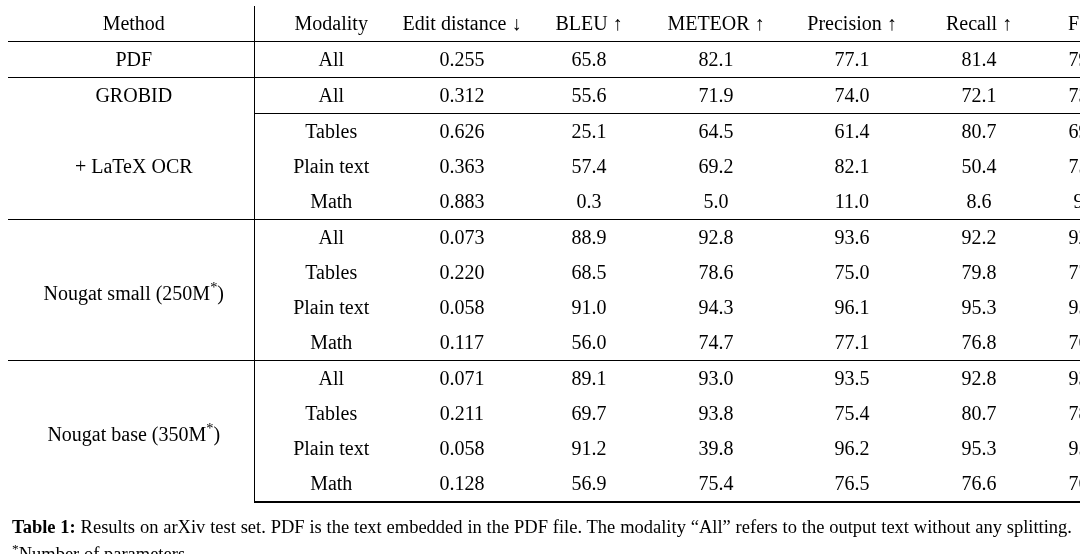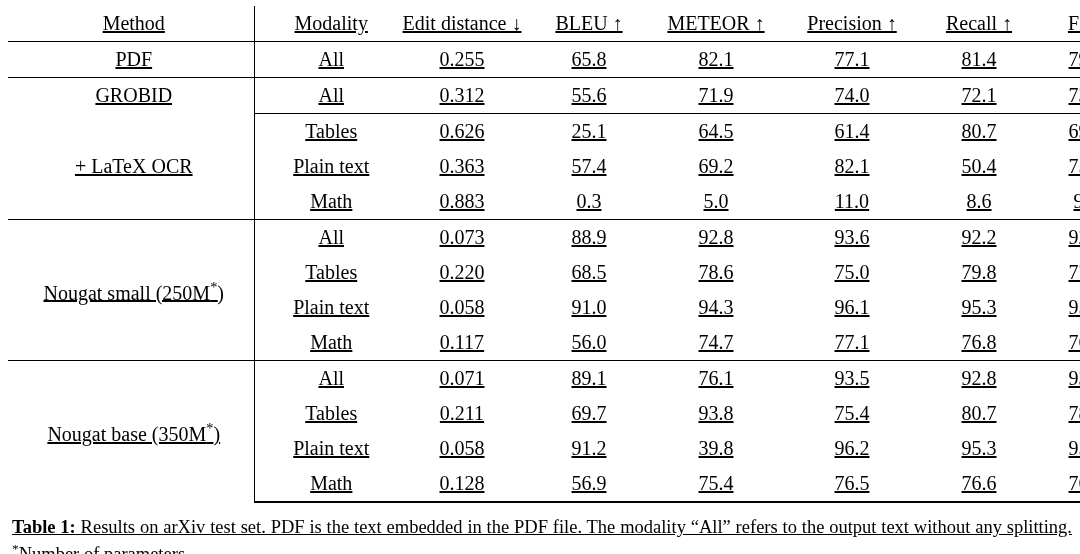--- a/index.html
+++ b/index.html
@@ -13,21 +13,20 @@
     font-family: "Liberation Serif", serif;
     color: #000000;
     overflow: hidden;
   }
   .page {
     position: relative;
     width: 1080px;
     height: 554px;
     box-sizing: border-box;
     padding: 6px 8px 0 8px;
-    text-decoration: underline;
   }
   table.results {
     width: 1064px;
     border-collapse: collapse;
     font-size: 20px;
     table-layout: fixed;
   }
   table.results td, table.results th {
     padding: 0;
     font-weight: normal;
@@ -172,21 +171,21 @@
           <td>74.7</td>
           <td>77.1</td>
           <td>76.8</td>
           <td>76.9</td>
         </tr>
         <tr class="rule-mid">
           <td class="col-method" rowspan="4">Nougat base (350M<sup>*</sup>)</td>
           <td class="col-modality vsep">All</td>
           <td class="bold">0.071</td>
           <td class="bold">89.1</td>
-          <td class="bold">76.1</td>
+          <td class="bold">93.0</td>
           <td>93.5</td>
           <td class="bold">92.8</td>
           <td class="bold">93.1</td>
         </tr>
         <tr>
           <td class="col-modality vsep">Tables</td>
           <td>0.211</td>
           <td>69.7</td>
           <td>93.8</td>
           <td>75.4</td>

